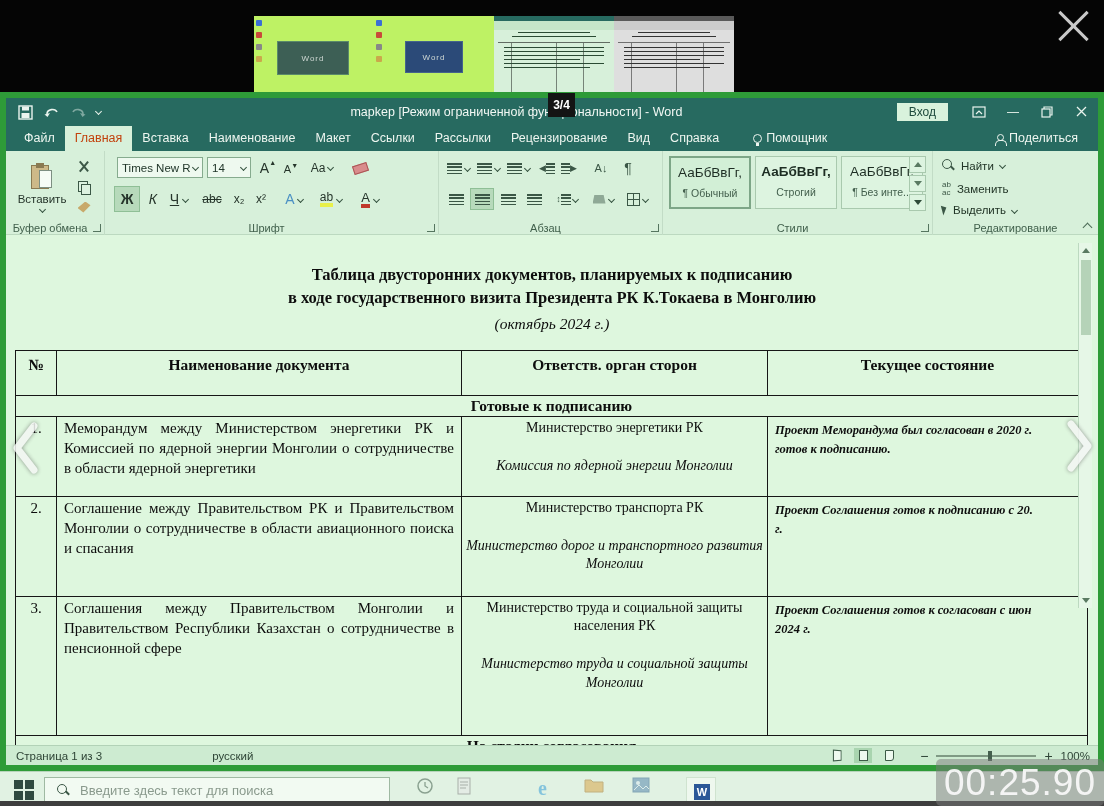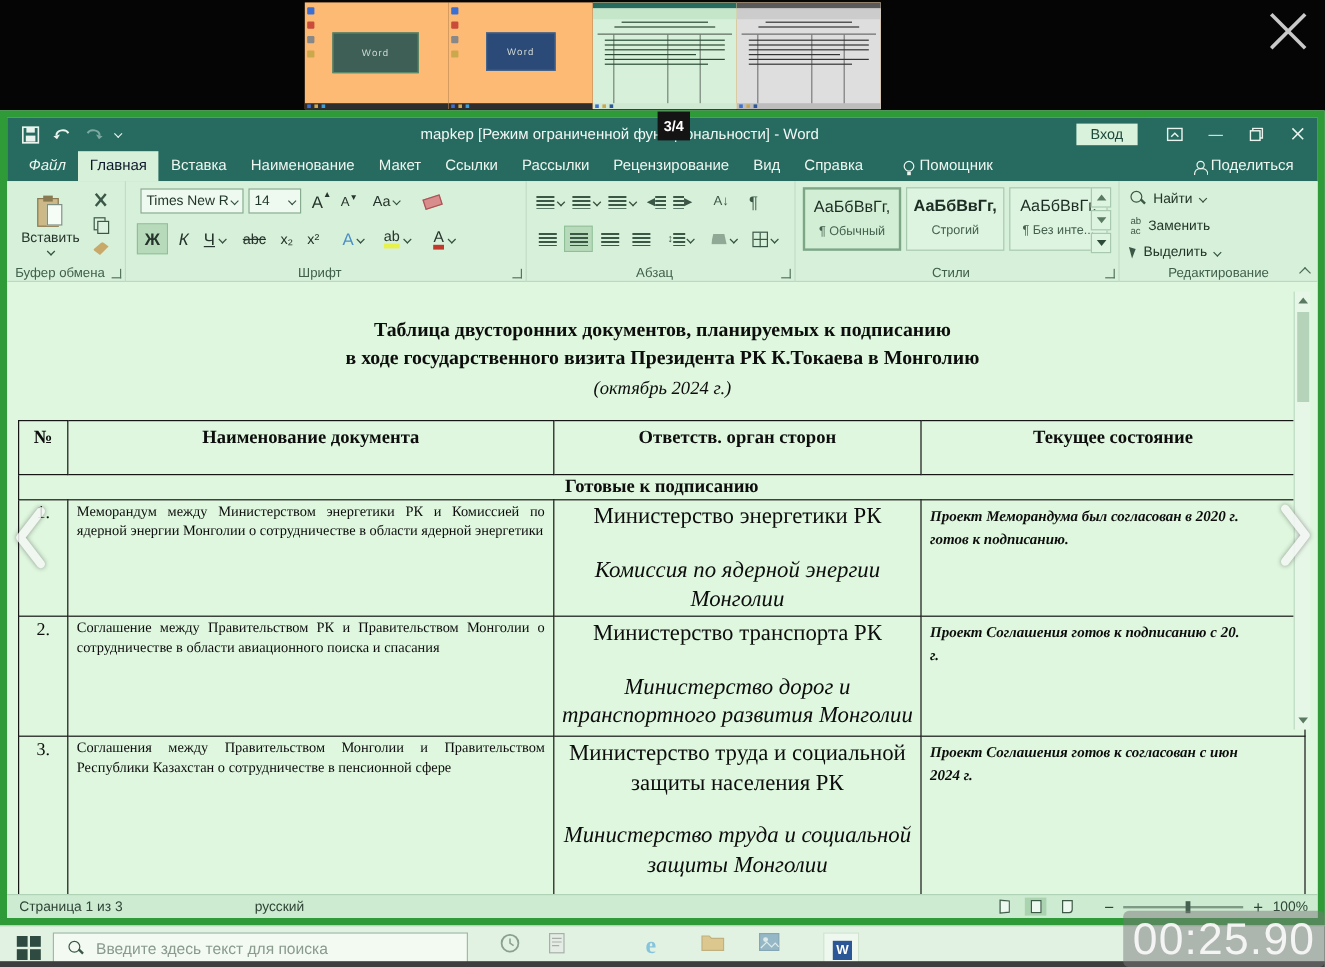--- a/index.html
+++ b/index.html
@@ -2,21 +2,21 @@
 <html style="--c-titlebar: #276a60; --c-frame_border: #2e9b38; --c-ribbon_bg: #d7f0da; --c-doc_bg: #def7de; --c-statusbar_bg: #cdebd1; --c-taskbar_bg: #e1f2e3; --c-toggle_active: #b7dabb; --c-highlight_yellow: #e8f04a; --c-font_color_red: #c0392b; --c-word_blue: #2b5797;"><head>
 <meta charset="utf-8">
 <style>
   * { margin:0; padding:0; box-sizing:border-box; }
   html,body { width:1104px; height:806px; background:#000; overflow:hidden;
     font-family:"Liberation Sans", sans-serif; }
   #stage { position:relative; width:1104px; height:806px; background:#000; }
 
   
   .filmstrip { position:absolute; left:0; top:0; width:1104px; height:92px; background:#050505; }
-  .thumb { position:absolute; top:2px; width:120px; height:89px; background:#fdba74; overflow:hidden; }
+  .thumb { position:absolute; top:16px; width:120px; height:89px; background:#bef264; overflow:hidden; }
   .thumb .icon-col { position:absolute; left:2px; top:4px; width:8px; }
   .thumb .icon-col i { display:block; width:6px; height:6px; margin-bottom:6px; border-radius:1px; }
   .splash { position:absolute; border:1px solid #3a3a3a; display:flex; align-items:center; justify-content:center;
     color:#cfd8d4; font-size:8px; letter-spacing:1px; }
   .mini-task { position:absolute; left:0; bottom:0; width:100%; height:5px; background:#2e2e2e; }
   .mini-task i { display:inline-block; width:3px; height:3px; margin:1px 1px 0 2px; vertical-align:top; }
   .minidoc { position:absolute; inset:0; }
   .minidoc .m-title { position:absolute; left:0; top:0; width:100%; height:5px; }
   .minidoc .m-ribbon { position:absolute; left:0; top:5px; width:100%; height:9px; }
   .minidoc .m-page { position:absolute; left:4px; top:16px; right:4px; bottom:6px; }
@@ -40,21 +40,21 @@
   .win-title { flex:1; text-align:center; color:#f2f8f4; font-size:12.5px; white-space:nowrap; }
   .signin { background:#d9f2dc; color:#1e4a3c; font-size:12px; padding:2px 12px; margin-right:14px; cursor:pointer; }
   .caption-btns { display:flex; align-items:center; gap:0; }
   .cap { width:34px; height:27px; display:flex; align-items:center; justify-content:center; color:#eaf4ee; cursor:pointer; font-size:12px; }
   .cv { display:inline-block; width:5px; height:5px; border-right:1.4px solid #35523f; border-bottom:1.4px solid #35523f; transform:rotate(45deg); }
   .cv.w { border-color:#e8f2ea; }
 
   
   .tabs { position:absolute; left:0; top:27px; width:1092px; height:26px; background:#276a60; display:flex; align-items:flex-end; color:#eef6f0; font-size:12.5px; }
   .tab { padding:5px 10px 6px 10px; cursor:pointer; white-space:nowrap; }
-  .tab.active { background:#d7f0da; color:#0f172a; }
+  .tab.active { background:#d7f0da; color:#c2410c; }
   .tab-ico { display:inline-block; margin-right:4px; }
   .bulb { display:inline-block; width:9px; height:9px; border:1.3px solid #eef6f0; border-radius:50%; position:relative; top:1px; }
   .bulb:after { content:""; position:absolute; left:2px; top:8px; width:3px; height:3px; background:#eef6f0; }
   .person { display:inline-block; width:10px; height:10px; position:relative; top:1px; margin-right:4px;}
   .person:before { content:""; position:absolute; left:2.5px; top:0; width:5px; height:5px; border:1.2px solid #eef6f0; border-radius:50%; }
   .person:after { content:""; position:absolute; left:0; top:6px; width:10px; height:5px; border:1.2px solid #eef6f0; border-bottom:none; border-radius:5px 5px 0 0; }
   .tab-share { margin-left:auto; margin-right:10px; display:flex; align-items:center; }
 
   
   .ribbon { position:absolute; left:0; top:53px; width:1092px; height:84px; background:#d7f0da; display:flex; border-bottom:1px solid #bcd9c0; }
@@ -100,22 +100,22 @@
   .doc-title { position:absolute; left:0; width:100%; text-align:center; font-family:"Liberation Serif", serif; color:#0d0d0d; }
   .t1 { top:30px; font-size:16.5px; font-weight:bold; }
   .t2 { top:53px; font-size:16.5px; font-weight:bold; }
   .t3 { top:80px; font-size:15.5px; font-style:italic; }
   table.doctbl { position:absolute; left:9px; top:115px; width:1072px; table-layout:fixed; border-collapse:collapse;
     font-family:"Liberation Serif", serif; color:#0d0d0d; }
   .doctbl td,.doctbl th { border:1.5px solid #161616; vertical-align:top; }
   .doctbl th { font-size:15.5px; font-weight:bold; padding-top:5px; text-align:center; }
   .sec-row td { font-size:15.5px; font-weight:bold; text-align:center; padding:1px 0; }
   .c-num { font-size:15px; text-align:center; padding-top:3px; }
-  .c-name { font-size:12px; text-align:justify; padding:2px 7px 0 7px; line-height:1.33; }
-  .c-organ { font-size:19px; text-align:center; padding-top:2px; line-height:1.3; }
+  .c-name { font-size:15px; text-align:justify; padding:2px 7px 0 7px; line-height:1.33; }
+  .c-organ { font-size:14px; text-align:center; padding-top:2px; line-height:1.3; }
   .c-organ .o2 { margin-top:20px;font-style:italic; }
   .c-status { font-size:12.5px; font-weight:bold; font-style:italic; padding:4px 0 0 7px; line-height:1.55; overflow:hidden; }
   .c-status div { white-space:nowrap; }
 
   
   .vscroll { position:absolute; right:6px; top:145px; width:14px; height:365px; background:#e6f7e7; border-left:1px solid #bcd9c0; }
   .vscroll .sb-up,.vscroll .sb-dn { position:absolute; left:1px; width:12px; height:13px; display:flex; align-items:center; justify-content:center; cursor:pointer; }
   .sb-up { top:1px; } .sb-dn { bottom:1px; }
   .tri-up { width:0; height:0; border-left:4px solid transparent; border-right:4px solid transparent; border-bottom:5px solid #5a7a62; }
   .tri-dn { width:0; height:0; border-left:4px solid transparent; border-right:4px solid transparent; border-top:5px solid #5a7a62; }
@@ -277,21 +277,21 @@
         </span>
         <span class="cap">
           <svg width="11" height="11" viewBox="0 0 11 11">
               <path d="M1 1 L10 10 M10 1 L1 10" stroke="#eaf4ee" stroke-width="1.3"></path>
             </svg>
         </span>
       </div>
     </div>
 
     <div class="tabs">
-      <span class="tab" style="margin-left:8px;font-style:italic;">Файл</span>
+      <span class="tab" style="margin-left:8px;">Файл</span>
       <span class="tab active">Главная</span>
       <span class="tab">Вставка</span>
       <span class="tab">Наименование</span>
       <span class="tab">Макет</span>
       <span class="tab">Ссылки</span>
       <span class="tab">Рассылки</span>
       <span class="tab">Рецензирование</span>
       <span class="tab">Вид</span>
       <span class="tab">Справка</span>
       <span class="tab" style="margin-left:14px;"><span class="bulb tab-ico"></span><span>Помощник</span></span>

